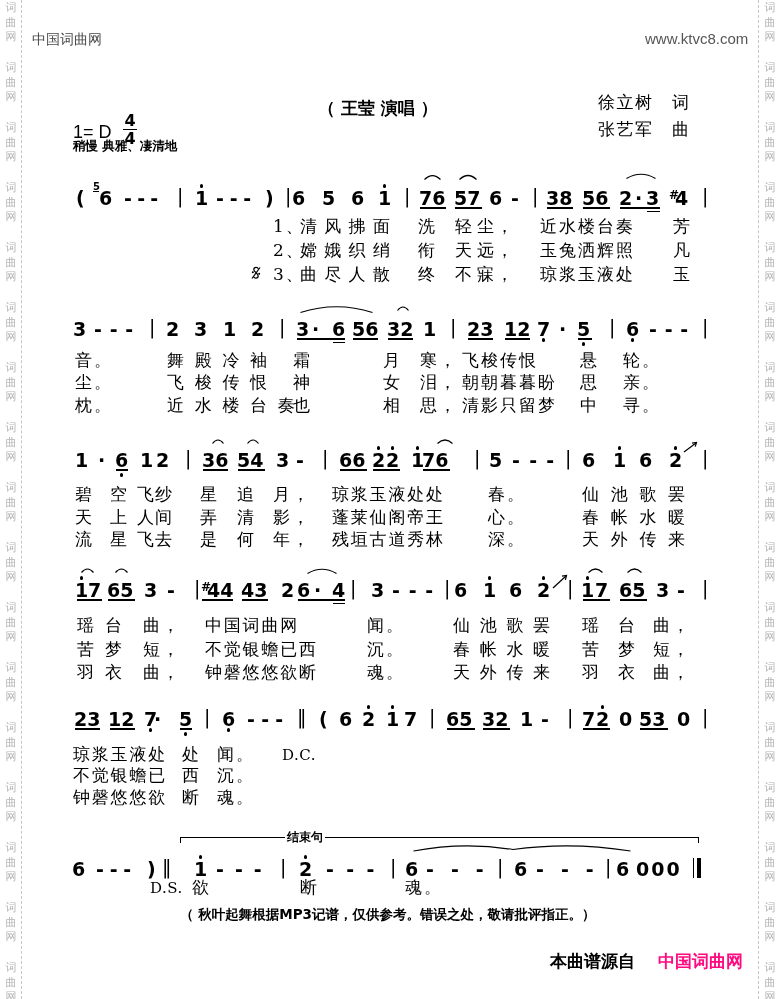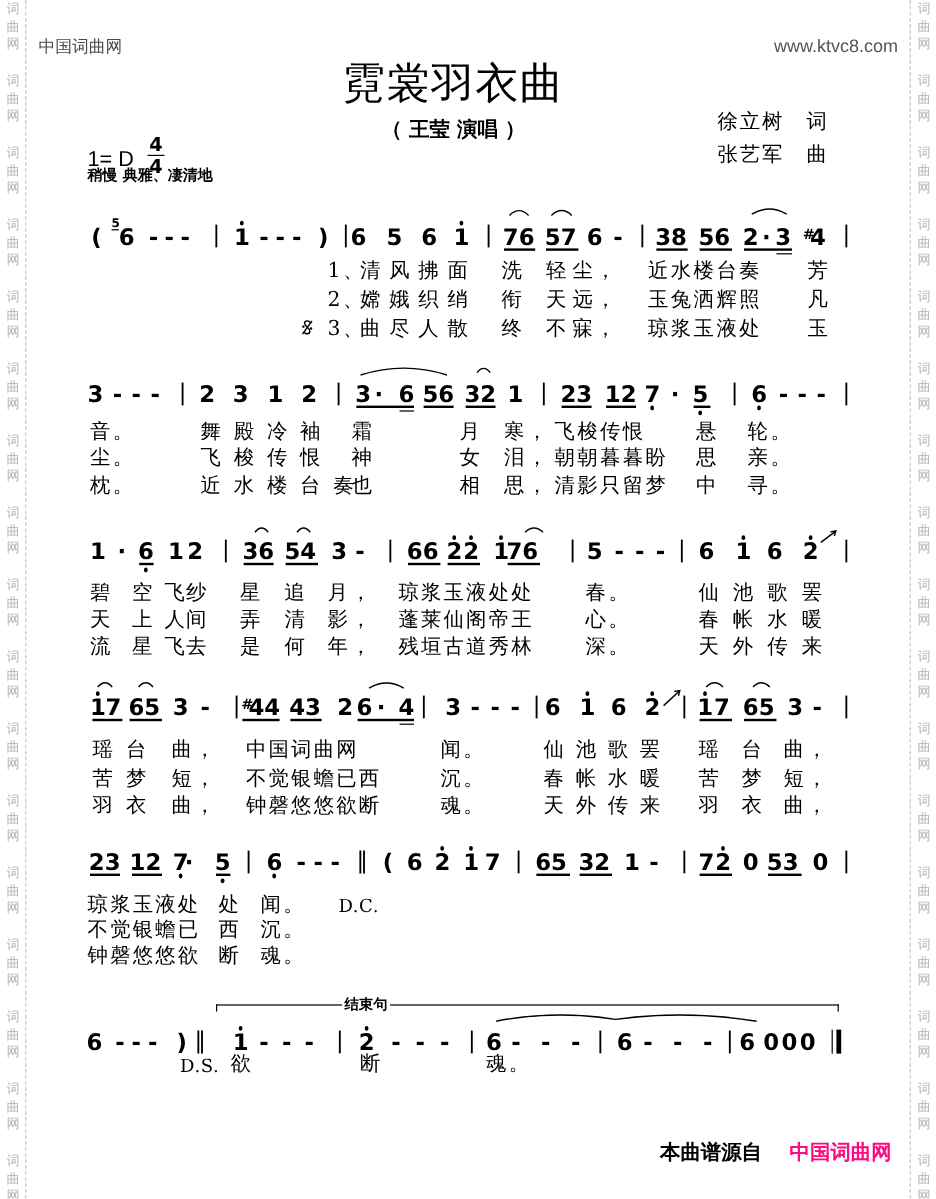--- a/index.html
+++ b/index.html
@@ -150,21 +150,20 @@
     <span class="wm">词
 曲
 网</span>
     <span class="wm">词
 曲
 网</span>
   </div>
 
   <span class="a site" style="left:32px;top:31px">中国词曲网</span>
   <span class="a url" style="left:645px;top:31px">www.ktvc8.com</span>
-  <span class="a title" style="left:285px;top:51px">霓裳羽衣曲</span>
   <span class="a performer" style="left:318px;top:98px">（ 王莹 演唱 ）</span>
   <span class="a credit" style="left:598px;top:93px">徐立树　词</span>
   <span class="a credit" style="left:598px;top:120px">张艺军　曲</span>
   <span class="a key" style="left:73px;top:122px">1= D</span>
   <div class="ts" style="left:123px;top:113px">
     <span class="ts-n">4</span>
     <span class="ts-d">4</span>
   </div>
   <span class="a tempo" style="left:73px;top:139px">稍慢 典雅、凄清地</span>
 
@@ -567,16 +566,17 @@
         <path d="M0.5,8 Q50,-1.5 100,6.5 Q158,-1.5 217.5,8"></path>
       </svg>
   </div>
   <div class="ly" style="top:878px">
     <span class="lt lat" style="left:150px;top:1px">D.S.</span>
     <span class="lt" style="left:192px">欲</span>
     <span class="lt" style="left:300px">断</span>
     <span class="lt" style="left:405px">魂。</span>
   </div>
 
+  <span class="a foot" style="left:180px;top:906px">（ 秋叶起舞根据MP3记谱，仅供参考。错误之处，敬请批评指正。）</span>
   <span class="a src" style="left:550px;top:951px">本曲谱源自</span>
   <span class="a src" style="left:658px;top:951px;color:#ff0a80">中国词曲网</span>
 
 </div>
 
 </body></html>

